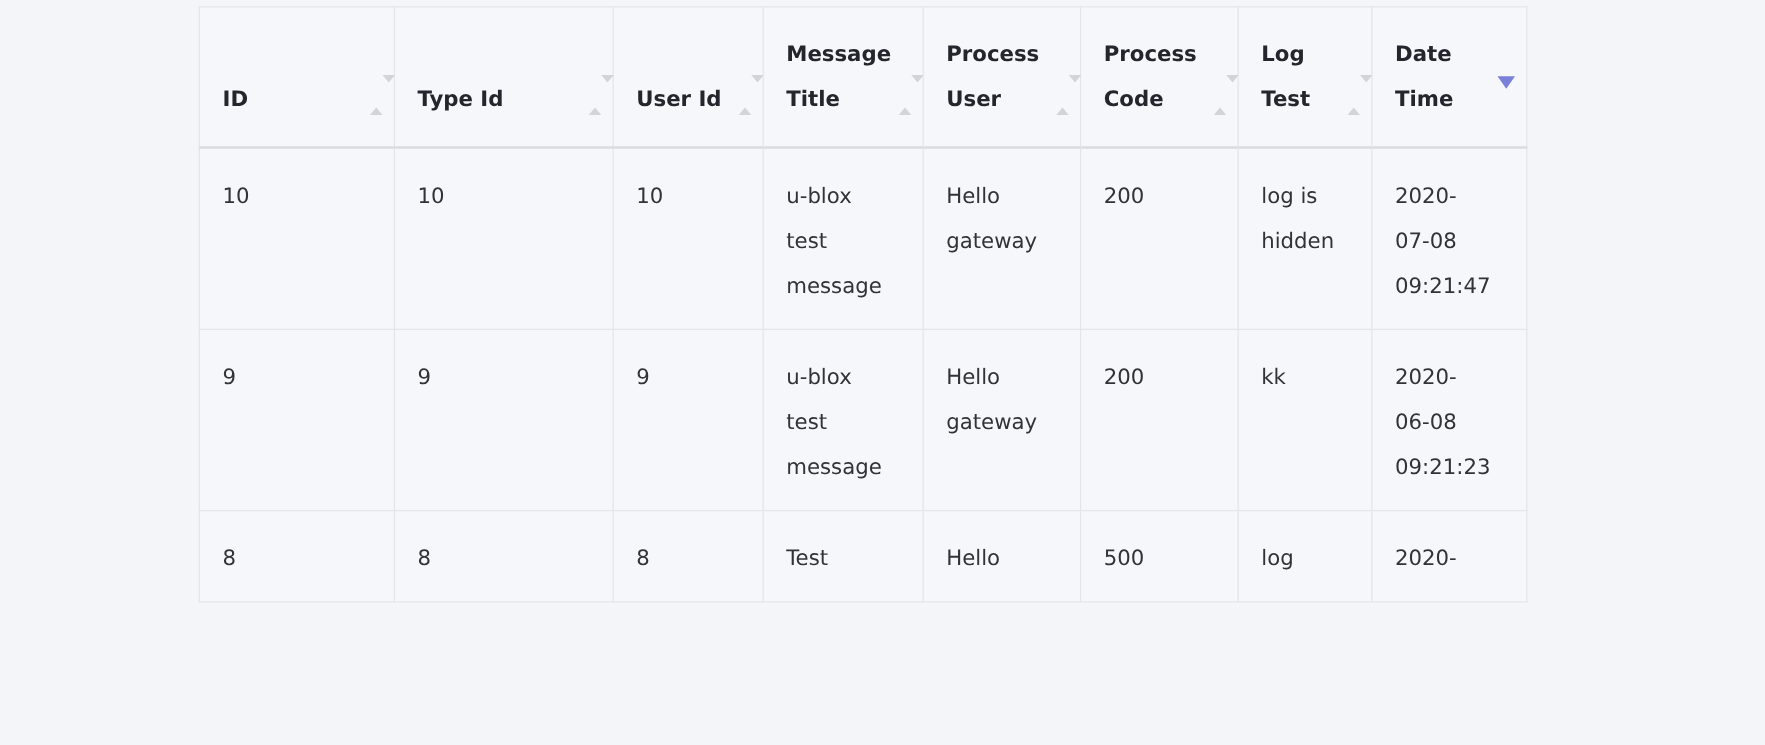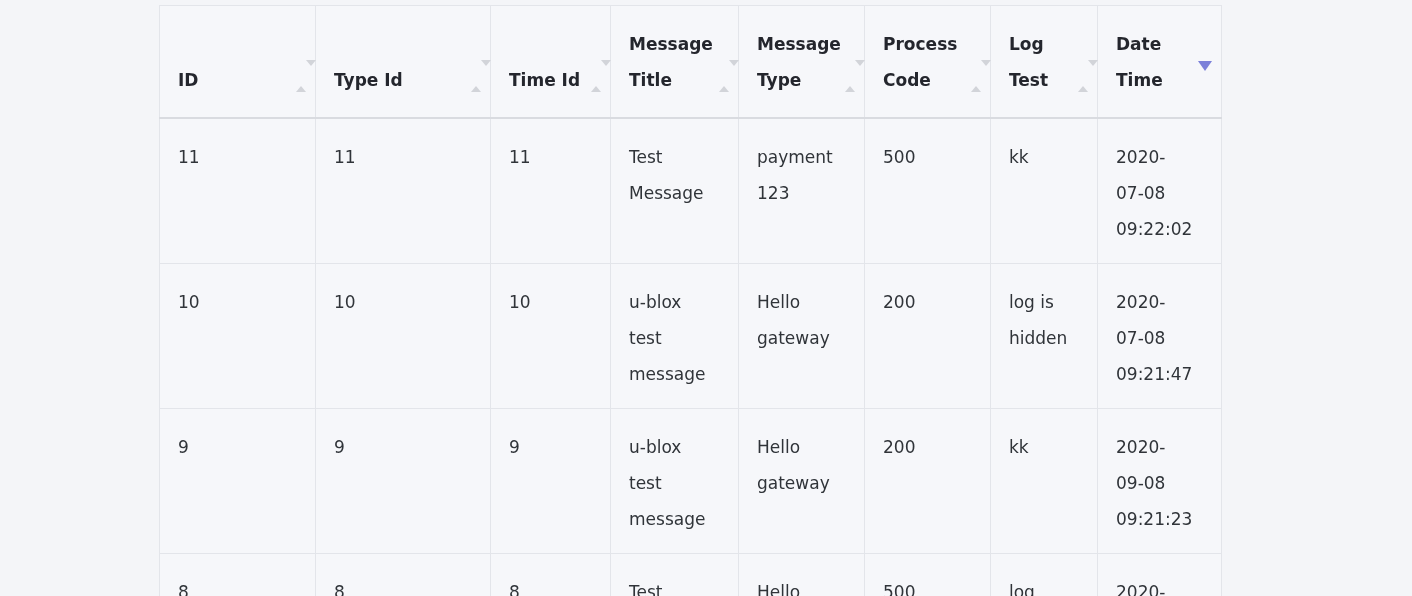--- a/index.html
+++ b/index.html
@@ -65,58 +65,48 @@
         <col style="width: 128px;">
         <col style="width: 126px;">
         <col style="width: 126px;">
         <col style="width: 107px;">
         <col style="width: 124px;">
       </colgroup>
     <thead>
       <tr id="header-row">
           <th class="c0"><span>ID</span><span class="sort-both"><span class="tri-up"></span><span class="tri-down"></span></span></th>
           <th class="c1"><span>Type Id</span><span class="sort-both"><span class="tri-up"></span><span class="tri-down"></span></span></th>
-          <th class="c2"><span>Time Id</span><span class="sort-both"><span class="tri-up"></span><span class="tri-down"></span></span></th>
+          <th class="c2"><span>User Id</span><span class="sort-both"><span class="tri-up"></span><span class="tri-down"></span></span></th>
           <th class="c3"><span>Message Title</span><span class="sort-both"><span class="tri-up"></span><span class="tri-down"></span></span></th>
-          <th class="c4"><span>Message Type</span><span class="sort-both"><span class="tri-up"></span><span class="tri-down"></span></span></th>
+          <th class="c4"><span>Process User</span><span class="sort-both"><span class="tri-up"></span><span class="tri-down"></span></span></th>
           <th class="c5"><span>Process Code</span><span class="sort-both"><span class="tri-up"></span><span class="tri-down"></span></span></th>
           <th class="c6"><span>Log Test</span><span class="sort-both"><span class="tri-up"></span><span class="tri-down"></span></span></th>
           <th class="c7"><span>Date Time</span><span class="sort-desc"></span></th>
         </tr>
     </thead>
     <tbody id="body-rows">
-        <tr>
-          <td class="c0">11</td>
-          <td class="c1">11</td>
-          <td class="c2">11</td>
-          <td class="c3">Test Message</td>
-          <td class="c4">payment 123</td>
-          <td class="c5">500</td>
-          <td class="c6">kk</td>
-          <td class="c7">2020-07-08 09:22:02</td>
-        </tr>
         <tr>
           <td class="c0">10</td>
           <td class="c1">10</td>
           <td class="c2">10</td>
           <td class="c3">u-blox test message</td>
           <td class="c4">Hello gateway</td>
           <td class="c5">200</td>
           <td class="c6">log is hidden</td>
           <td class="c7">2020-07-08 09:21:47</td>
         </tr>
         <tr>
           <td class="c0">9</td>
           <td class="c1">9</td>
           <td class="c2">9</td>
           <td class="c3">u-blox test message</td>
           <td class="c4">Hello gateway</td>
           <td class="c5">200</td>
           <td class="c6">kk</td>
-          <td class="c7">2020-09-08 09:21:23</td>
+          <td class="c7">2020-06-08 09:21:23</td>
         </tr>
         <tr>
           <td class="c0">8</td>
           <td class="c1">8</td>
           <td class="c2">8</td>
           <td class="c3">Test</td>
           <td class="c4">Hello</td>
           <td class="c5">500</td>
           <td class="c6">log</td>
           <td class="c7">2020-</td>

